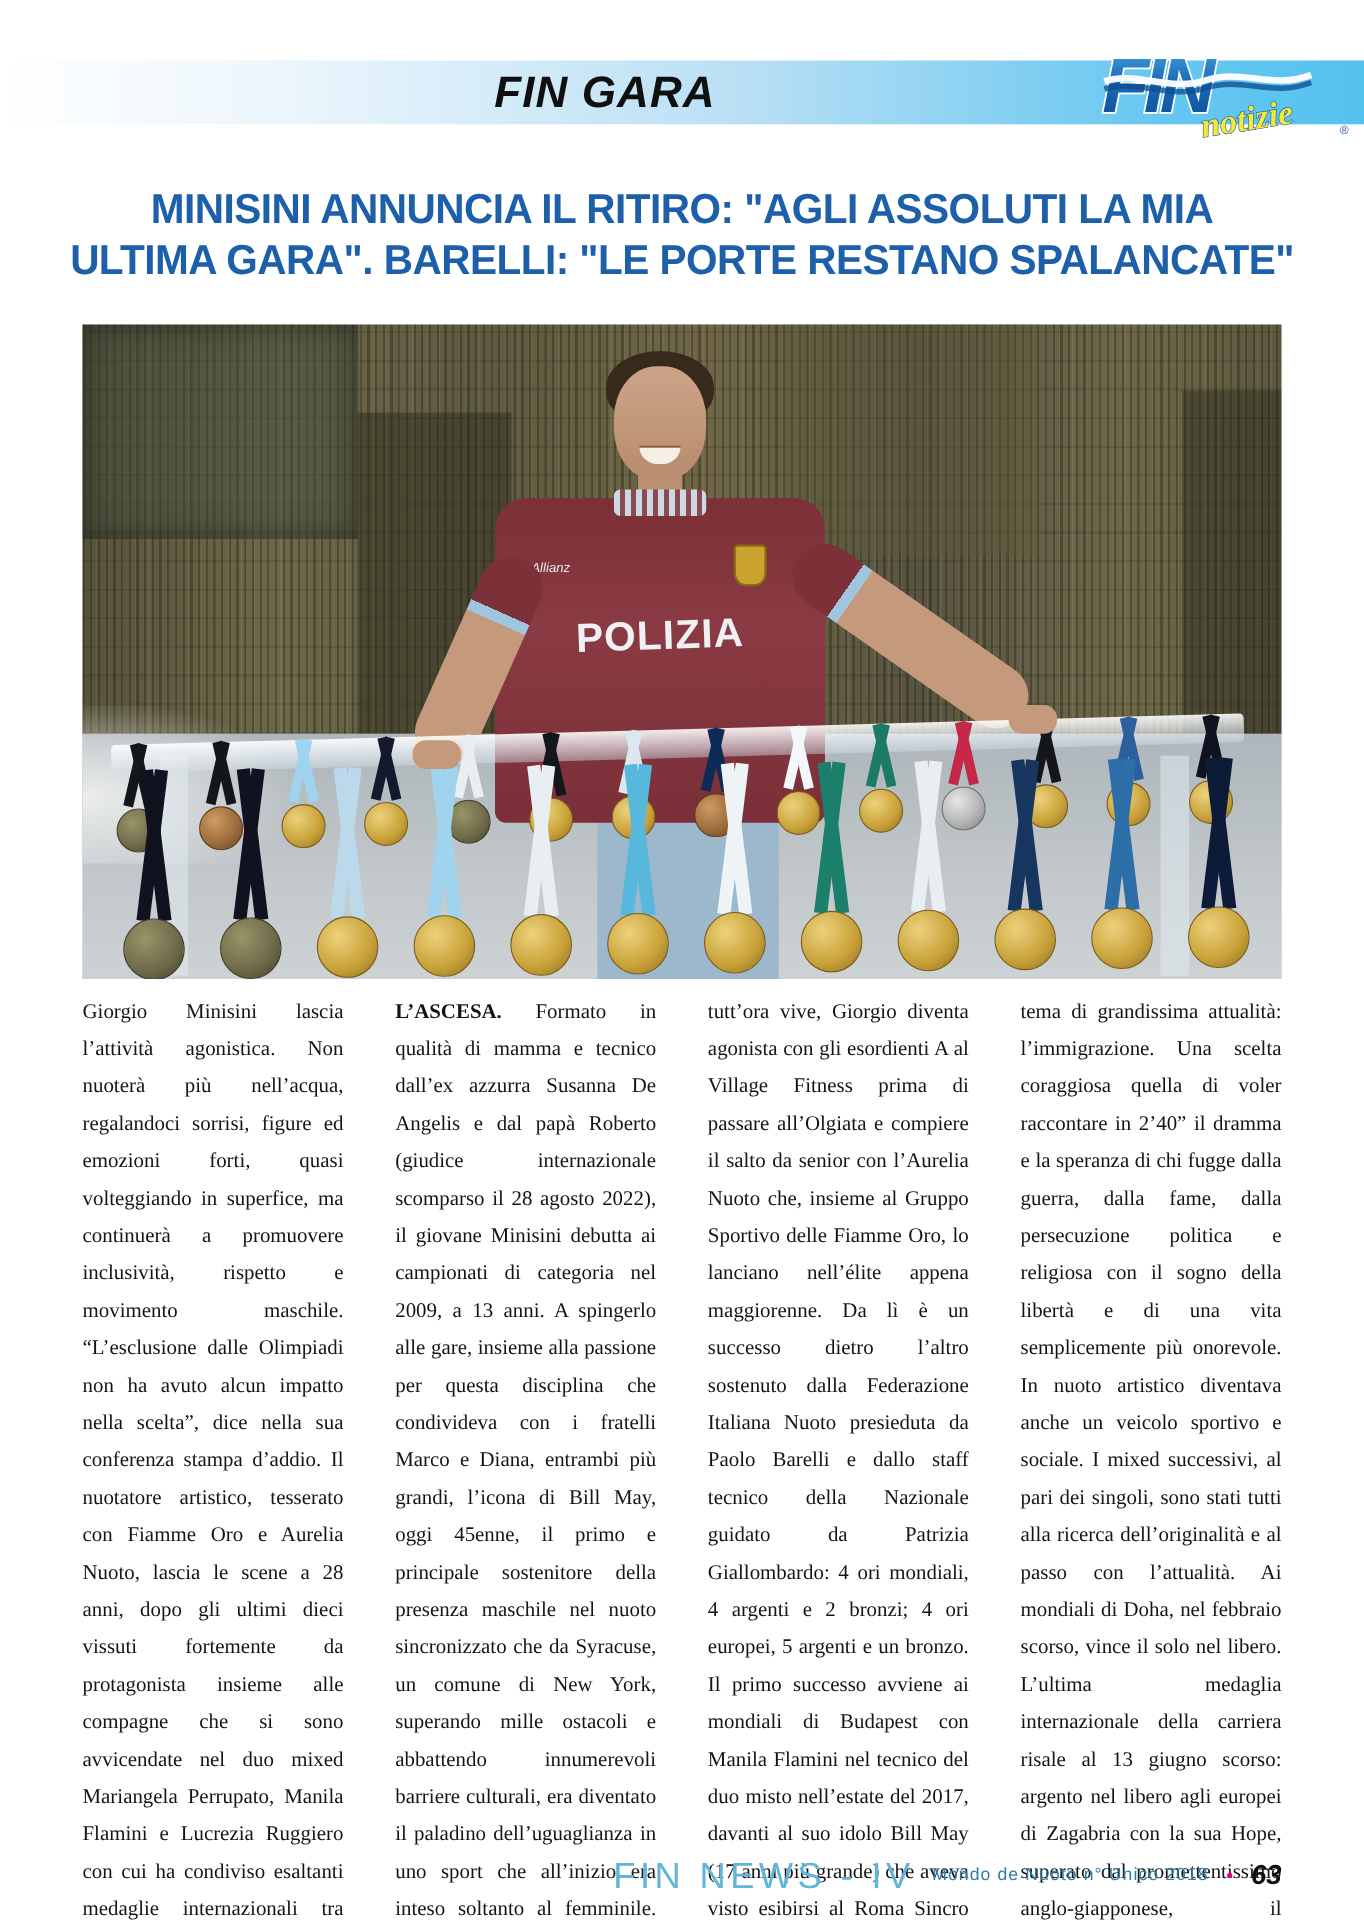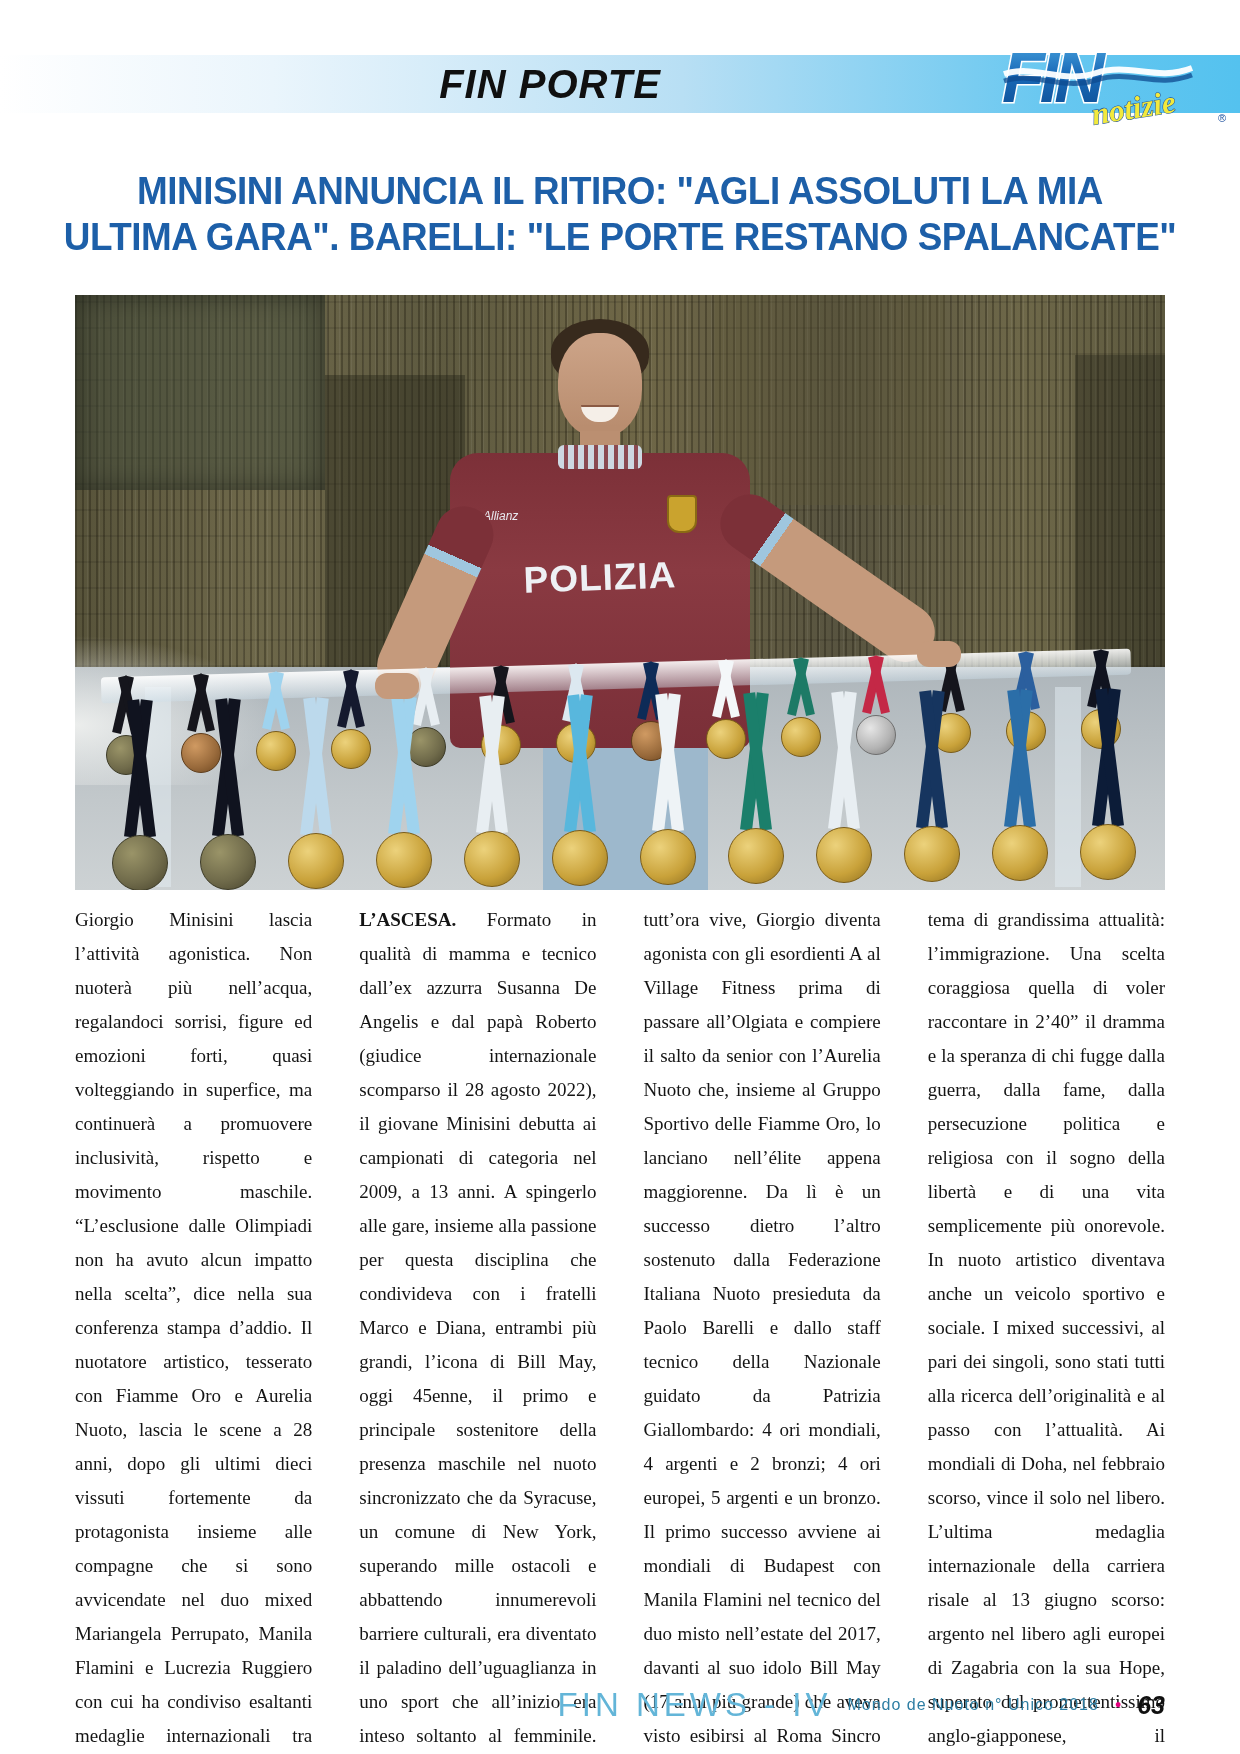--- a/index.html
+++ b/index.html
@@ -153,21 +153,21 @@
             font-size:25px; color:#101010; }
 
   .abs { position:absolute; }
 </style>
 </head>
 <body>
 
 <div class="page">
 
   <div class="band"></div>
-  <div class="masthead">FIN PORTE</div>
+  <div class="masthead">FIN GARA</div>
 
   <svg class="logo" viewBox="0 0 240 86">
     <defs>
       <linearGradient id="finGrad" x1="0" y1="0" x2="0" y2="1">
         <stop offset="0" stop-color="#4aa6e0"></stop>
         <stop offset="0.45" stop-color="#1a6ab8"></stop>
         <stop offset="1" stop-color="#0c4c92"></stop>
       </linearGradient>
     </defs>
     <text class="logo-fin" x="6" y="62">FIN</text>

